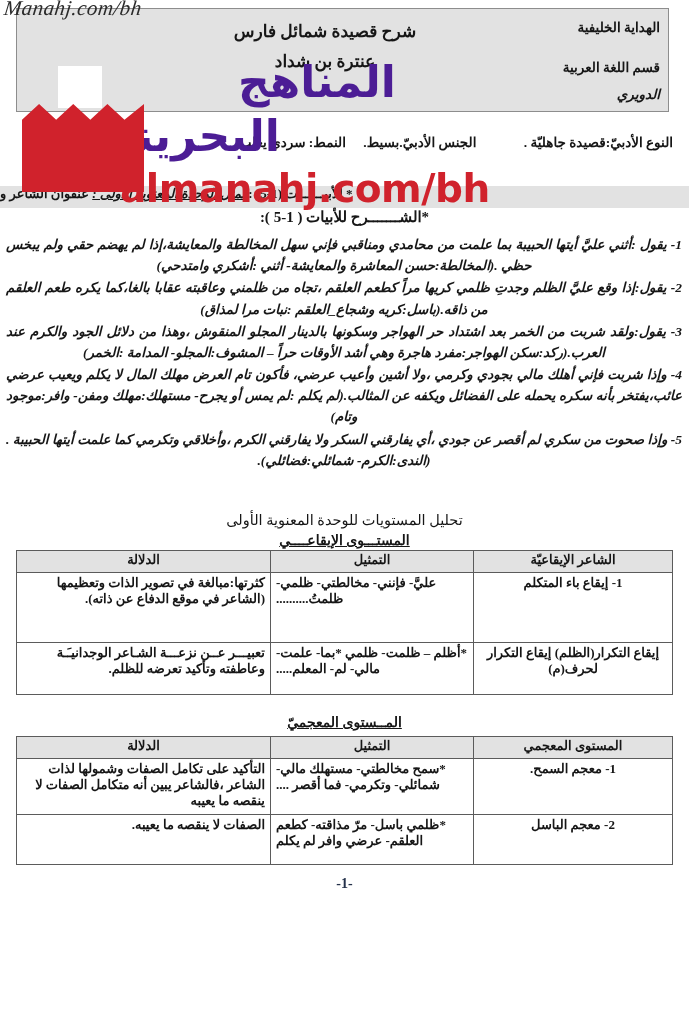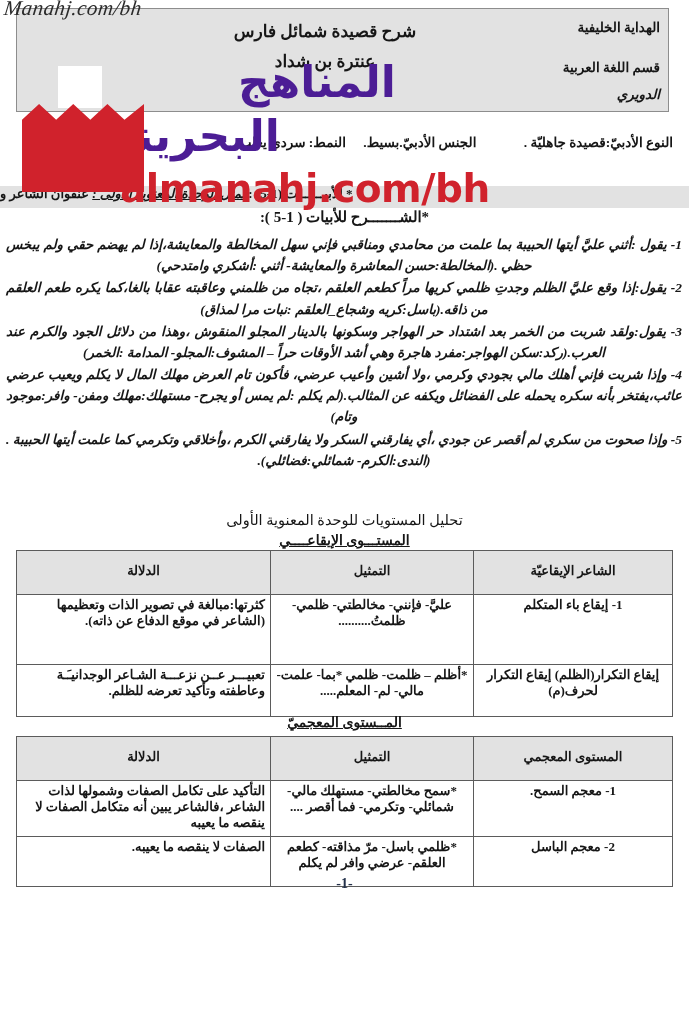--- a/index.html
+++ b/index.html
@@ -88,24 +88,24 @@
     position:absolute;border-collapse:collapse;width:657px;left:16px;
     font-size:13px;font-weight:bold;
   }
   #tbl-iqa{top:550px;}
   #tbl-mujam{top:736px;}
   table.doc th,table.doc td{
     border:1px solid #5b5b5b;padding:2px 5px;vertical-align:top;
   }
   table.doc thead th{
     background:#e2e2e2;text-align:center;font-weight:bold;
-    height:19px;padding:12px 4px;
+    height:19px;padding:1px 4px;
   }
   td.c-name{text-align:center;width:188px;}
-  td.c-sample{text-align:center;width:192px;margin-top:24px;}
+  td.c-sample{text-align:left;width:192px;margin-top:24px;}
   td.c-mean{text-align:right;}
   .r1-h{height:70px;}
   .r2-h{height:52px;}
   .m1-h{height:56px;}
   .m2-h{height:50px;}
 
   
   .page-num{
     position:absolute;left:0;top:876px;width:689px;text-align:center;
     font-size:14px;font-weight:bold;color:#24314a;

